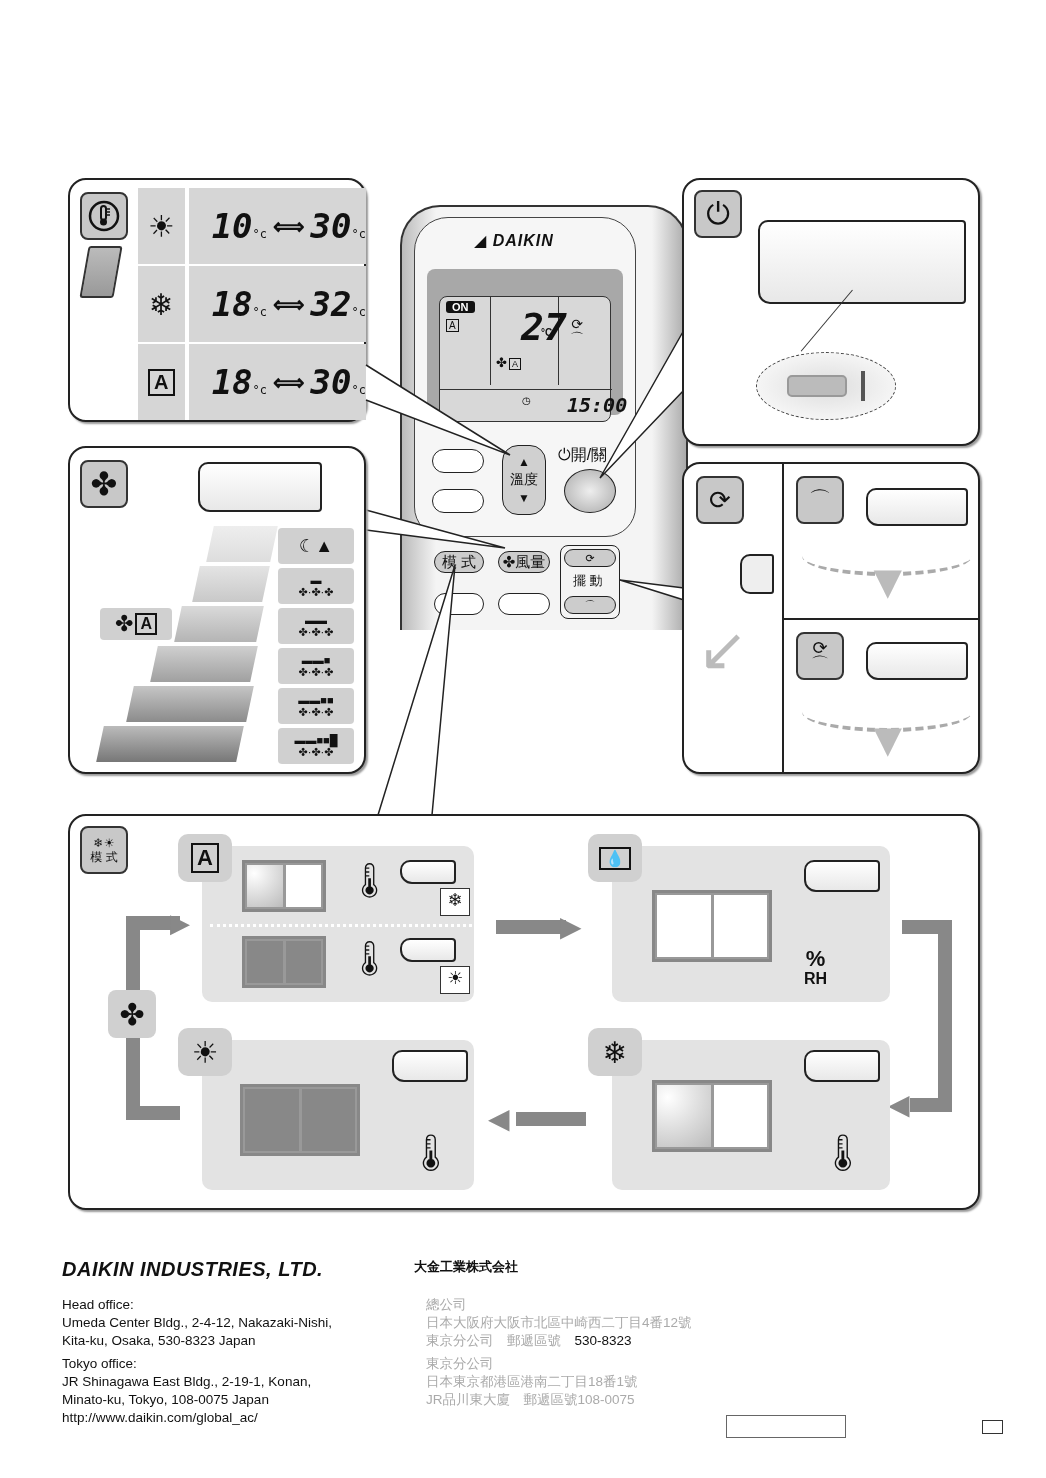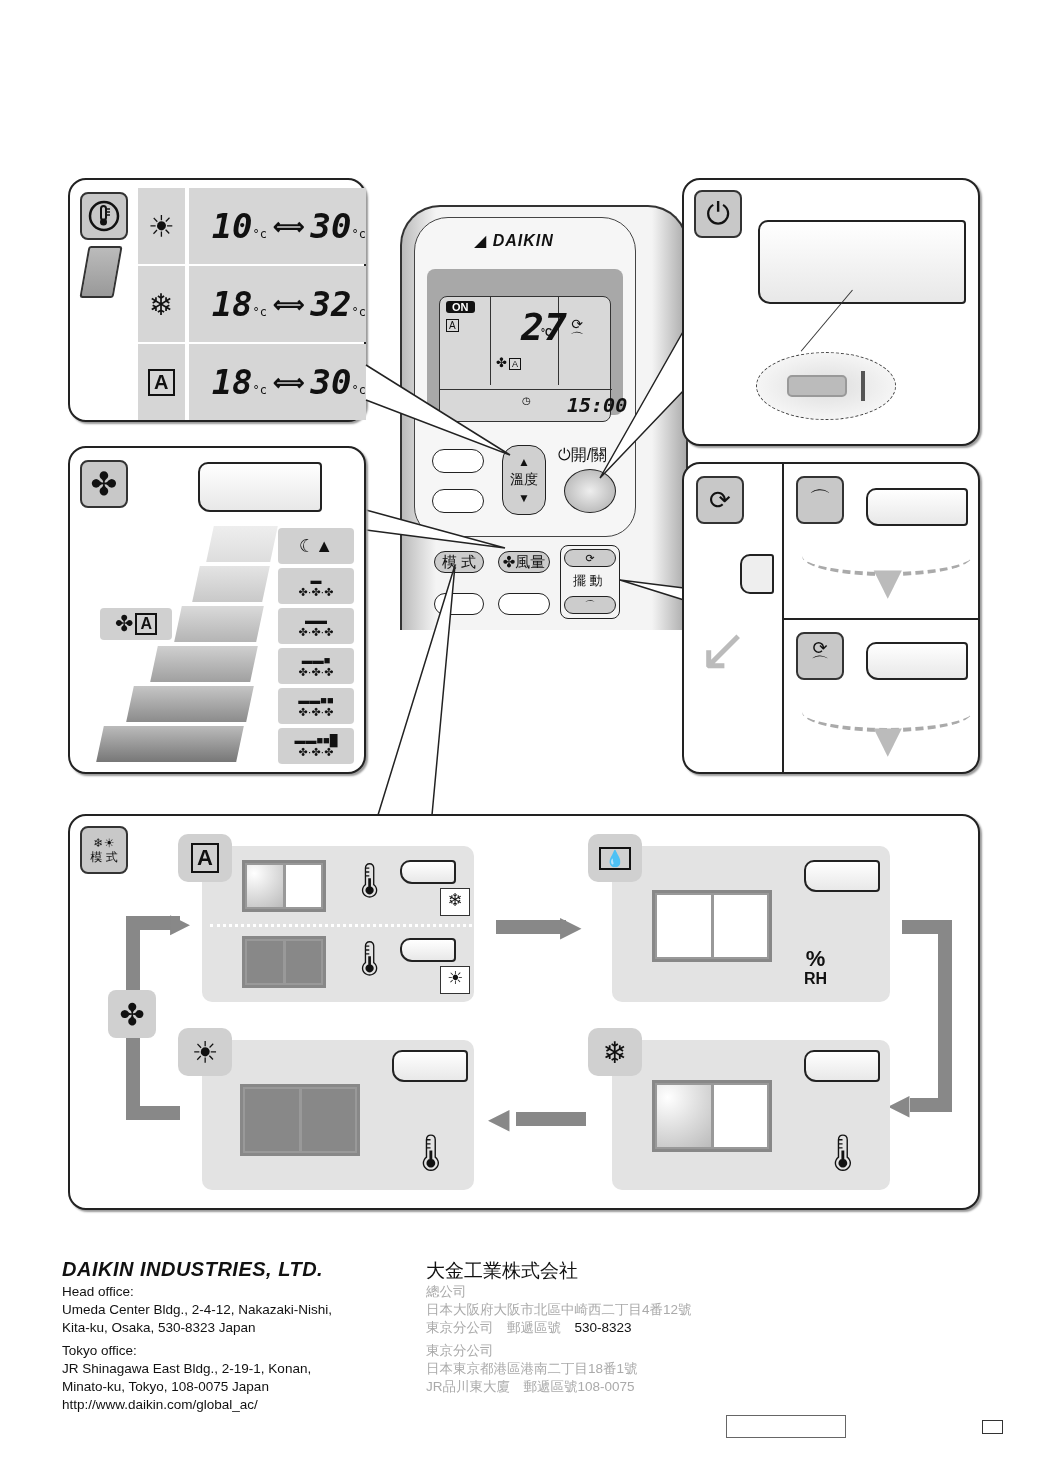--- a/index.html
+++ b/index.html
@@ -8,21 +8,21 @@
   .abs { position: absolute; }
   .panel { position: absolute; border: 2px solid #222; border-radius: 18px; background: #fff; box-shadow: 2px 2px 2px #999; }
   .iconbox { position: absolute; width: 48px; height: 48px; border: 2px solid #333; border-radius: 8px; background: #c8c8c8; display:flex; align-items:center; justify-content:center; }
   .lcd { font-family: "DejaVu Sans Mono", monospace; font-style: italic; font-weight: bold; padding-left: 23px; }
   .temp-row { position:absolute; left:0; width:228px; height:76px; display:flex; align-items:center; }
   .temp-icon { width:50px; height:76px; display:flex; align-items:center; justify-content:center; font-size:30px; background:#d6d6d6; margin-right:4px;}
   .temp-vals { flex:1; height:76px; background:#d6d6d6; display:flex; align-items:center; justify-content:center; gap:6px; font-size:34px; }
   .temp-vals small { font-size:12px; font-style: normal; font-weight: normal; }
   .fan-step { position:absolute; left:208px; width:76px; height:36px; background:#d0d0d0; border-radius:4px; display:flex; flex-direction:column; align-items:center; justify-content:center; font-size:11px; line-height:12px; }
   .btn { position:absolute; border:1.5px solid #222; border-radius:12px; background:#fff; display:flex; align-items:center; justify-content:center; font-size:15px; }
-  .footer-text { position:absolute; font-size:13.5px; line-height:18px; }
+  .footer-text { position:absolute; font-size:13.5px; line-height:18px;margin-top:13px; }
   .cjk-light { color:#aaa; }
   .mode-card { position:absolute; background:#e3e3e3; border-radius:10px; }
   .mode-tag { position:absolute; width:54px; height:48px; background:#d0d0d0; border-radius:10px; display:flex; align-items:center; justify-content:center; font-size:30px; }
   .window { position:absolute; border:3px solid #888; background:#999; display:flex; gap:3px; padding:2px; }
   .window .pane { flex:1; background:#ccc; }
   .ac-unit { position:absolute; border:2px solid #222; border-radius:10px 4px 4px 12px; background:linear-gradient(#fff, #e8e8e8); }
   .flow { position:absolute; background:linear-gradient(to bottom,#bbb,#777); transform:skewX(-12deg); }
   .arrow-bar { position:absolute; background:#888; }
 </style>
 </head>
@@ -257,21 +257,21 @@
   <div>Umeda Center Bldg., 2-4-12, Nakazaki-Nishi,</div>
   <div>Kita-ku, Osaka, 530-8323 Japan</div>
 </div>
 <div class="footer-text" style="left:62px;top:1342px;">
   <div>Tokyo office:</div>
   <div>JR Shinagawa East Bldg., 2-19-1, Konan,</div>
   <div>Minato-ku, Tokyo, 108-0075 Japan</div>
   <div>http://www.daikin.com/global_ac/</div>
 </div>
 
-<div class="abs" style="left:426px;top:1258px;font-size:19px;font-weight:normal;">大金工業株式会社</div>
+<div class="abs" style="left:414px;top:1258px;font-size:13px;font-weight:bold;">大金工業株式会社</div>
 <div class="footer-text" style="left:426px;top:1283px;">
   <div class="cjk-light">總公司</div>
   <div class="cjk-light">日本大阪府大阪市北區中崎西二丁目4番12號</div>
   <div><span class="cjk-light">東京分公司　郵遞區號</span>　<span>530-8323</span></div>
 </div>
 <div class="footer-text" style="left:426px;top:1342px;">
   <div class="cjk-light">東京分公司</div>
   <div class="cjk-light">日本東京都港區港南二丁目18番1號</div>
   <div class="cjk-light">JR品川東大廈　郵遞區號108-0075</div>
 </div>

